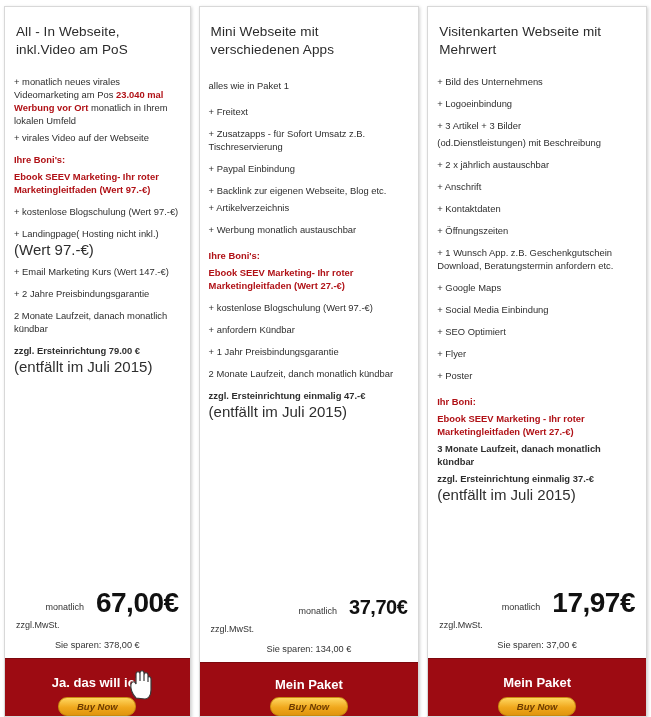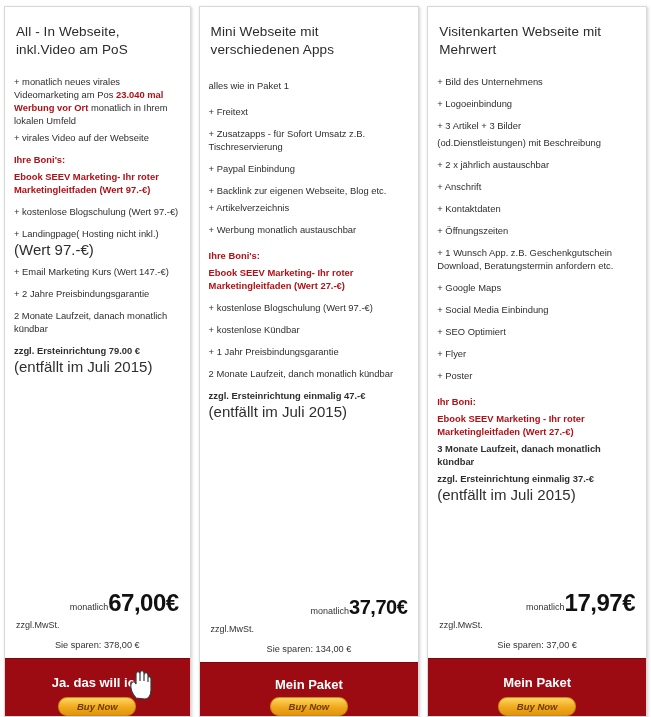--- a/index.html
+++ b/index.html
@@ -49,31 +49,31 @@
   .feat.tight{margin-bottom:4px;}
   .feat.gap{margin-bottom:13px;}
   .red{color:#b01116;}
   .small{font-size:15px;line-height:11.5px;}
   .bold{font-weight:bold;}
   .spacer{flex:1 1 auto;}
   .price-row{
     display:flex;
     align-items:flex-end;
     justify-content:flex-end;
-    gap:0;
+    gap:12px;
     margin:0 2px 0 2px;
   }
   .price-label{
     font-size:9px;
     color:#333;
     padding-bottom:7px;
     white-space:nowrap;
   }
   .price{
-    font-size:24px;
+    font-size:28px;
     font-weight:bold;
     color:#111;
     letter-spacing:-0.5px;
     line-height:32px;
   }
   .card.mid .price{font-size:20px;}
   .mwst{
     font-size:9px;
     color:#333;
     margin:1px 2px 0 2px;
@@ -165,21 +165,21 @@
 
     <div class="feat">+  Freitext</div>
     <div class="feat">+  Zusatzapps - für Sofort Umsatz z.B. Tischreservierung</div>
     <div class="feat">+  Paypal Einbindung</div>
     <div class="feat tight">+  Backlink zur eigenen Webseite, Blog etc.</div>
     <div class="feat">+  Artikelverzeichnis</div>
     <div class="feat gap">+  Werbung monatlich austauschbar</div>
     <div class="feat tight bold red">Ihre Boni's:</div>
     <div class="feat bold red">Ebook SEEV Marketing- Ihr roter Marketingleitfaden (Wert 27.-€)</div>
     <div class="feat">+ kostenlose Blogschulung (Wert 97.-€)</div>
-    <div class="feat">+ kostenlose Kündbar</div>
+    <div class="feat">+ anfordern Kündbar</div>
     <div class="feat">+ 1 Jahr Preisbindungsgarantie</div>
     <div class="feat">2 Monate Laufzeit, danch monatlich kündbar</div>
     <div class="feat tight bold">zzgl. Ersteinrichtung einmalig 47.-€</div>
     <div class="feat small">(entfällt im Juli 2015)</div>
 
     <div class="spacer"></div>
 
     <div class="price-row">
       <span class="price-label">monatlich</span>
       <span class="price">37,70€</span>

